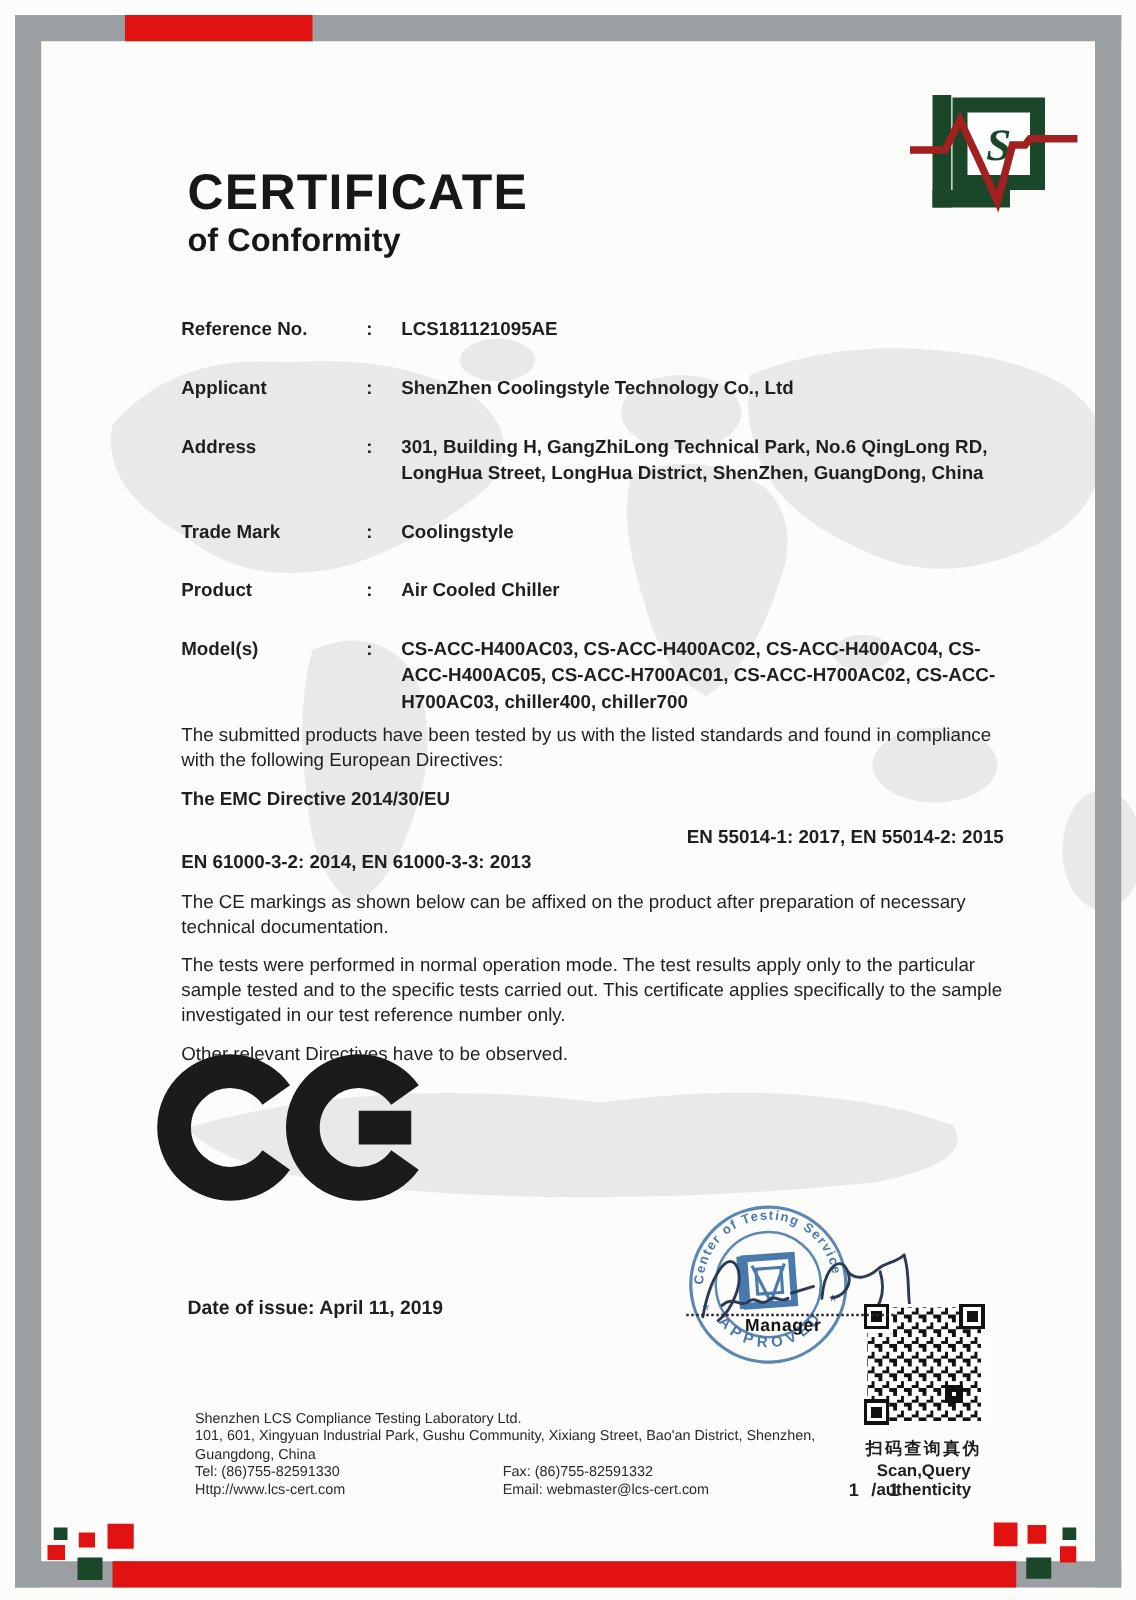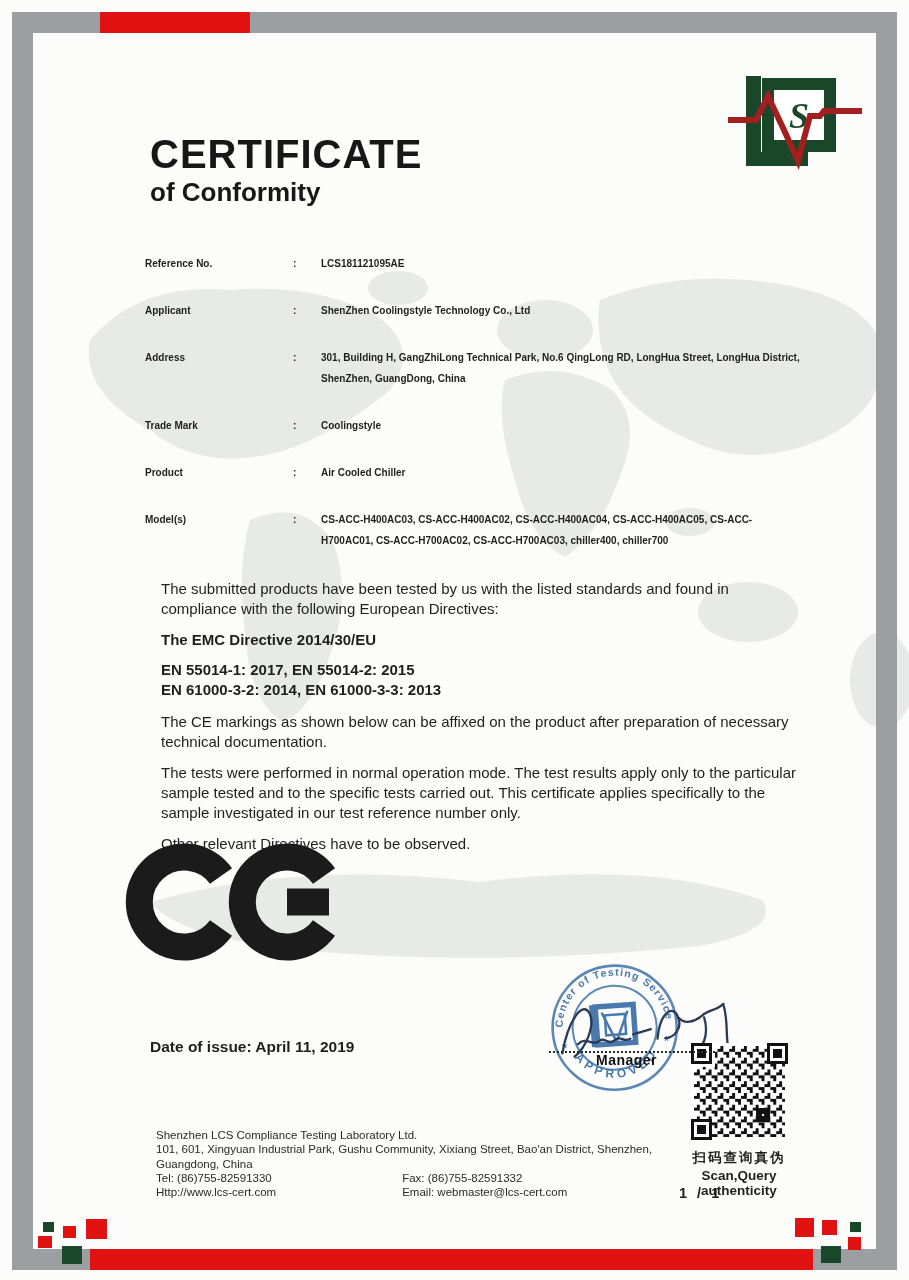--- a/index.html
+++ b/index.html
@@ -23,25 +23,25 @@
   .map{position:absolute;left:0;top:0;z-index:0;pointer-events:none;}
   
   .content{position:absolute;z-index:3;}
   .title-block{left:150px;top:133px;}
   .title{font-size:40px;font-weight:700;letter-spacing:1px;line-height:42px;color:#171717;}
   .subtitle{font-size:26px;font-weight:700;line-height:30px;color:#171717;margin-top:2px;}
   .logo{left:728px;top:68px;}
   
   .fields{left:145px;top:253px;width:655px;display:grid;
     grid-template-columns:148px 28px 1fr;row-gap:26px;
-    font-size:10px;font-weight:700;line-height:21px;}
+    font-size:15px;font-weight:700;line-height:21px;}
   .fields .lab,.fields .col,.fields .val{white-space:pre-wrap;}
   
   .statements{left:145px;top:579px;width:658px;font-size:15px;line-height:20px;}
-  .statements p{margin:0 0 11px 16px;}
+  .statements p{margin:0 0 11px 0;}
   .statements p.b{font-weight:700;margin-bottom:10px;}
   .statements p.std{font-weight:700;margin-bottom:12px;}
   
   .ce{left:124px;top:842px;}
   
   .date{left:150px;top:1038px;font-size:15.5px;font-weight:700;}
   
   .stamp{left:533px;top:948px;transform:rotate(-4deg);}
   .dotline{left:549px;top:1041px;width:166px;height:10px;border-bottom:2.6px dotted #2a2a2a;z-index:4;}
   .manager{left:596px;top:1052px;font-size:14px;font-weight:600;color:#111;z-index:4;letter-spacing:.5px;}
@@ -130,21 +130,21 @@
   <div class="val">Air Cooled Chiller</div>
 
   <div class="lab">Model(s)</div>
   <div class="col">:</div>
   <div class="val">CS-ACC-H400AC03, CS-ACC-H400AC02, CS-ACC-H400AC04, CS-ACC-H400AC05, CS-ACC-H700AC01, CS-ACC-H700AC02, CS-ACC-H700AC03, chiller400, chiller700</div>
 </div>
 
 <div class="content statements">
   <p>The submitted products have been tested by us with the listed standards and found in compliance with the following European Directives:</p>
   <p class="b">The EMC Directive 2014/30/EU</p>
-  <p class="std" style="margin-bottom:0;">EN 55014-1: 2017, EN 55014-2: 2015</p>
+  <p class="std" style="margin-bottom:0;text-align:right;">EN 55014-1: 2017, EN 55014-2: 2015</p>
   <p class="std">EN 61000-3-2: 2014, EN 61000-3-3: 2013</p>
   <p>The CE markings as shown below can be affixed on the product after preparation of necessary technical documentation.</p>
   <p>The tests were performed in normal operation mode. The test results apply only to the particular sample tested and to the specific tests carried out. This certificate applies specifically to the sample investigated in our test reference number only.</p>
   <p>Other relevant Directives have to be observed.</p>
 </div>
 
 <svg class="content ce" width="215" height="122" viewBox="0 0 215 122">
   <g fill="none" stroke="#1b1b1b" stroke-width="27">
     <path d="M97 34 A45 45 0 1 0 97 86"></path>
     <path d="M200 34 A45 45 0 1 0 200 86"></path>

